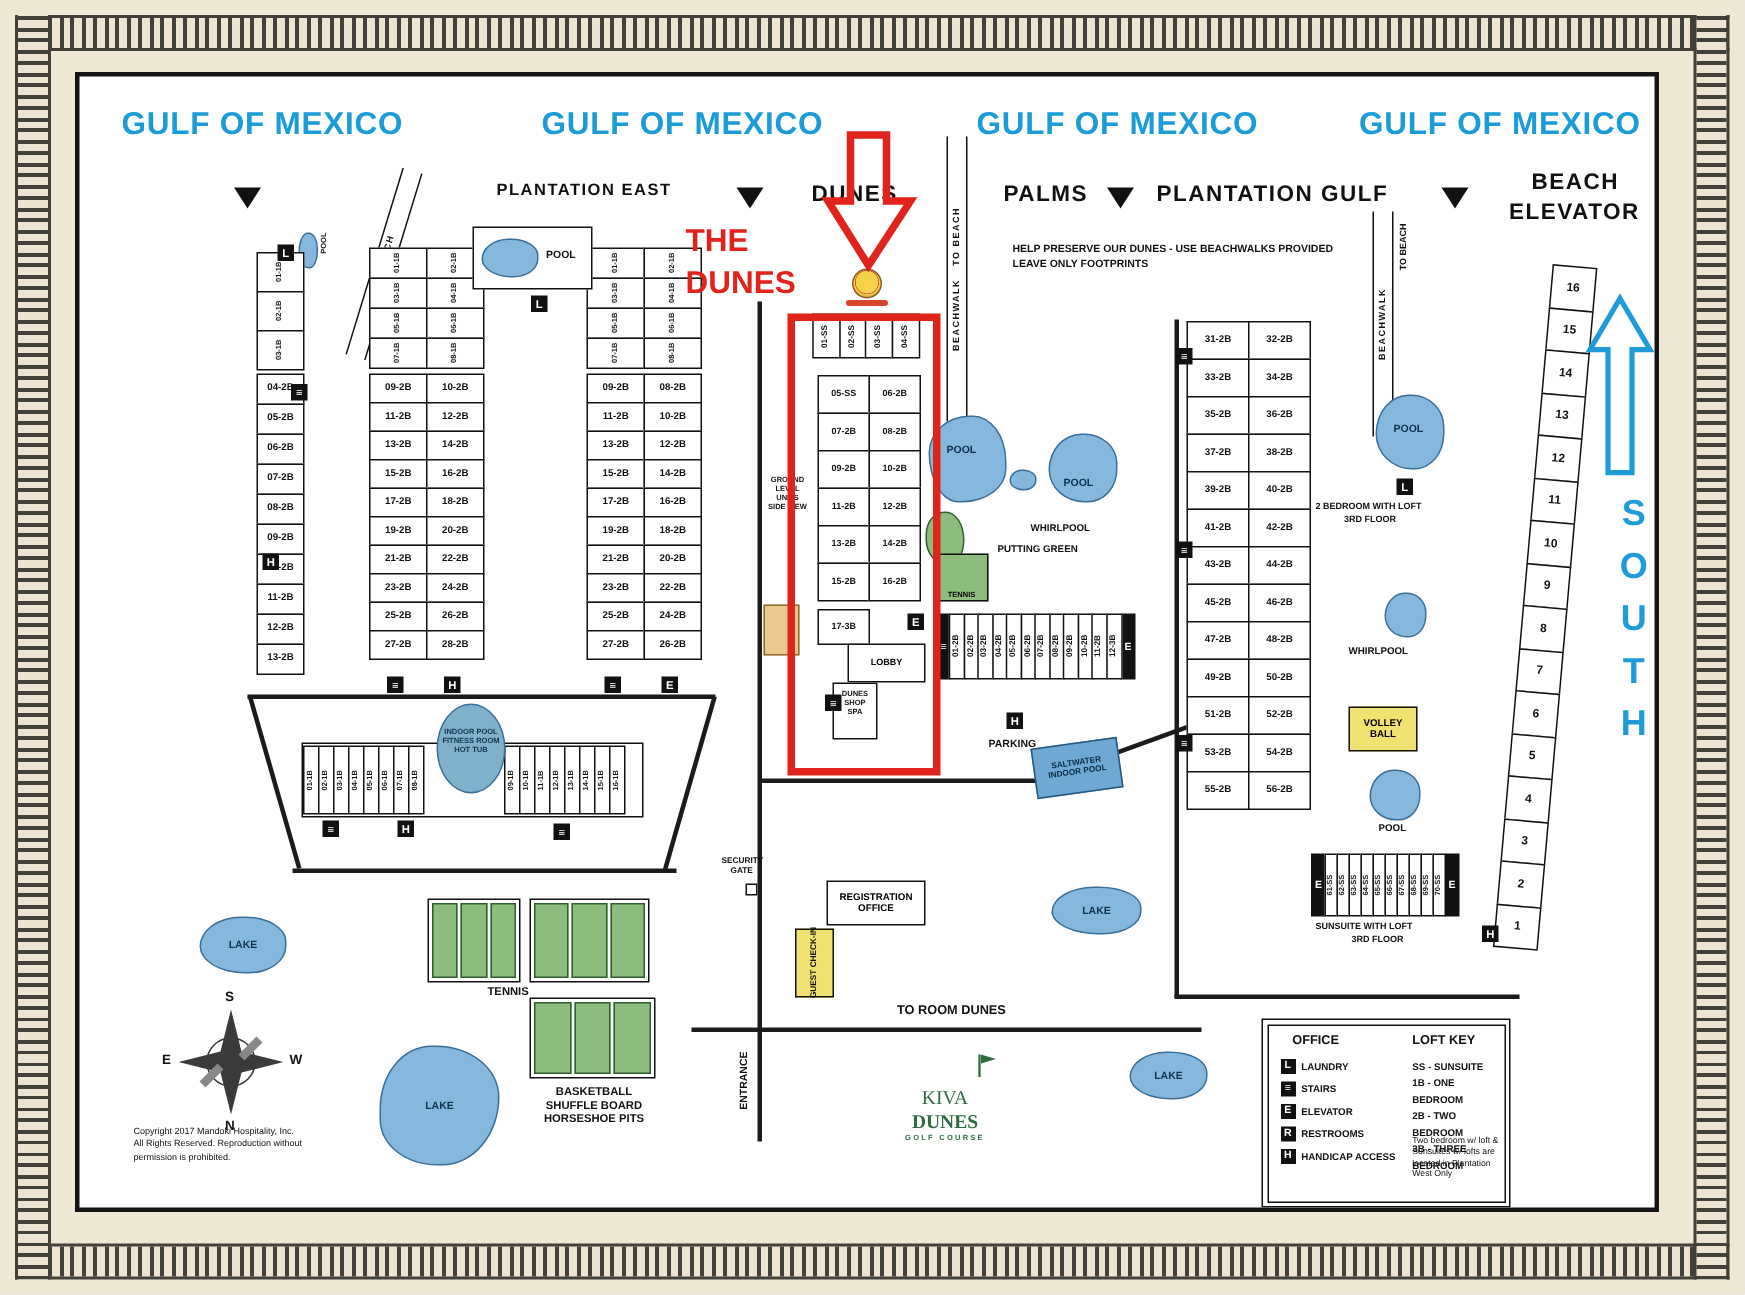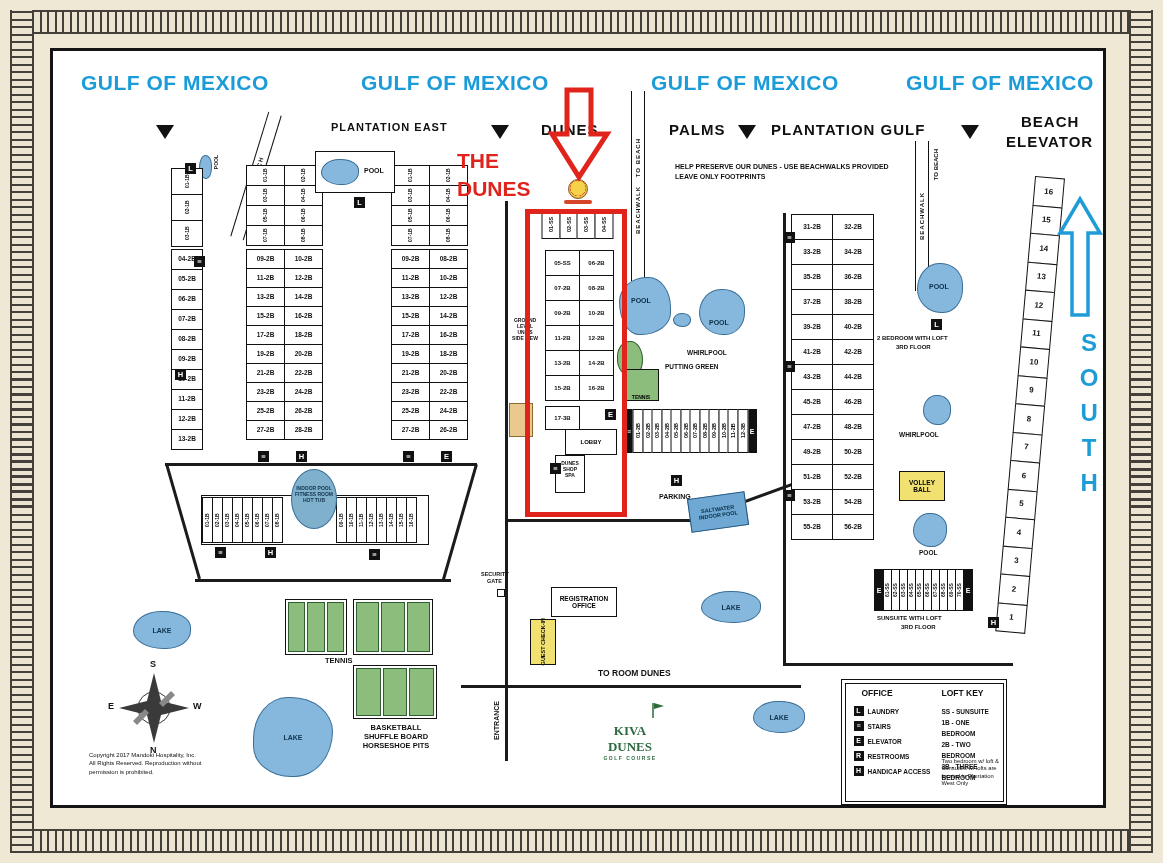--- a/index.html
+++ b/index.html
@@ -428,21 +428,21 @@
     <div class="ybox" style="left:477px;top:568px;width:26px;height:46px">
       <span class="vtx" style="font-size:5.5px;letter-spacing:0">GUEST CHECK-IN</span>
     </div>
 
     <span class="t" style="left:545px;top:618px;font-size:8.5px">TO ROOM DUNES</span>
     <div style="position:absolute;left:540px;top:650px;width:74px;text-align:center;z-index:9">
       <svg style="position:relative;left:28px;top:0" width="16" height="18" viewBox="0 0 16 18">
         <line x1="3" y1="2" x2="3" y2="17" stroke="#2d6b3c" stroke-width="1.5"></line>
         <polygon points="4,2 14,5 4,8" fill="#2d6b3c"></polygon>
       </svg>
-      <div style="font-family:'Liberation Serif',serif;font-size:13px;font-weight:bold;color:#2e6b40">KIVA</div>
+      <div style="font-family:'Liberation Serif',serif;font-size:13px;font-weight:normal;color:#2e6b40">KIVA</div>
       <div style="font-family:'Liberation Serif',serif;font-size:13px;font-weight:bold;color:#2e6b40">DUNES</div>
       <div style="font-size:5px;font-weight:bold;letter-spacing:1.5px;color:#2e6b40">GOLF COURSE</div>
     </div>
 
     <div class="blob" style="left:80px;top:560px;width:58px;height:38px;display:flex;align-items:center;justify-content:center">
       <span style="font-size:7px;font-weight:bold;color:#12354f">LAKE</span>
     </div>
     <div class="blob" style="left:200px;top:646px;width:80px;height:80px;border-radius:45% 55% 50% 50%/55% 45% 60% 40%;display:flex;align-items:center;justify-content:center">
       <span style="font-size:7px;font-weight:bold;color:#12354f">LAKE</span>
     </div>

